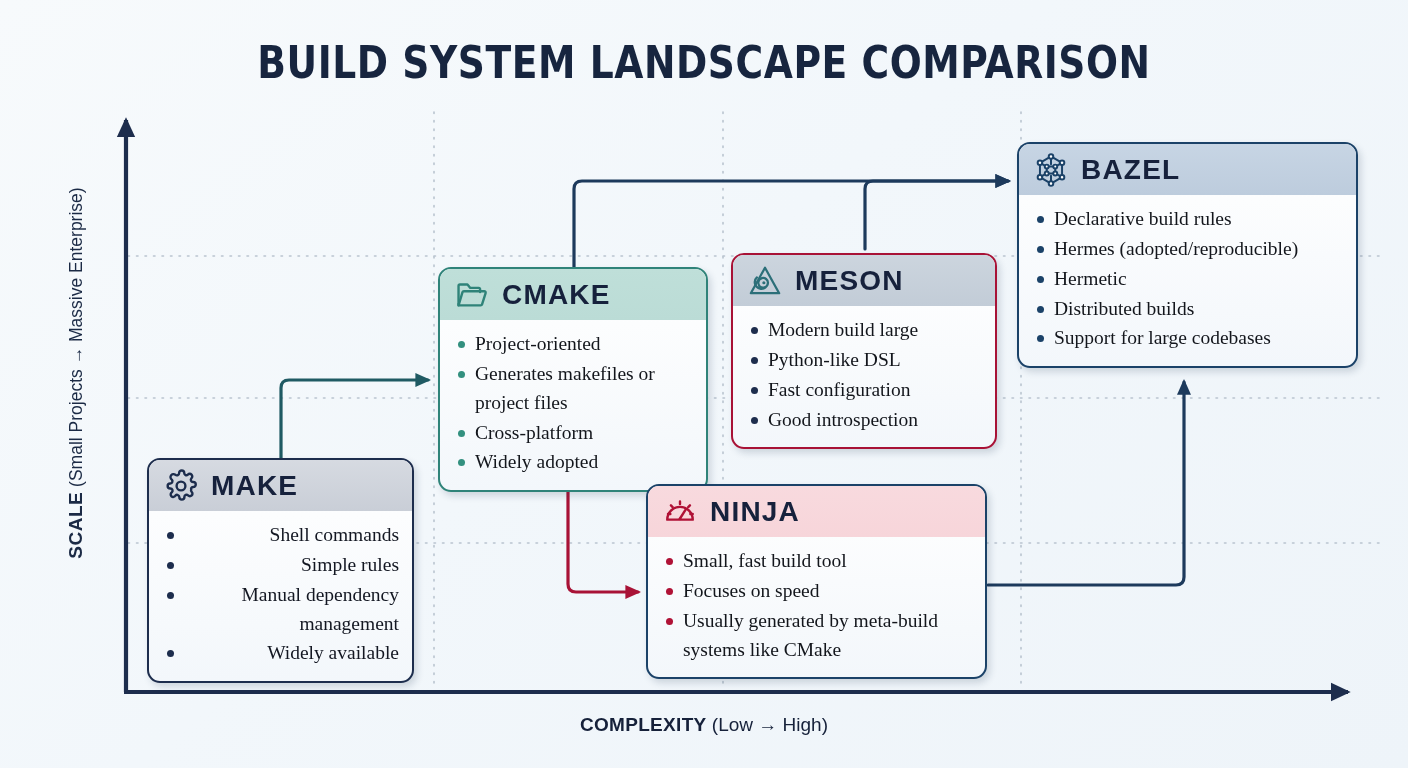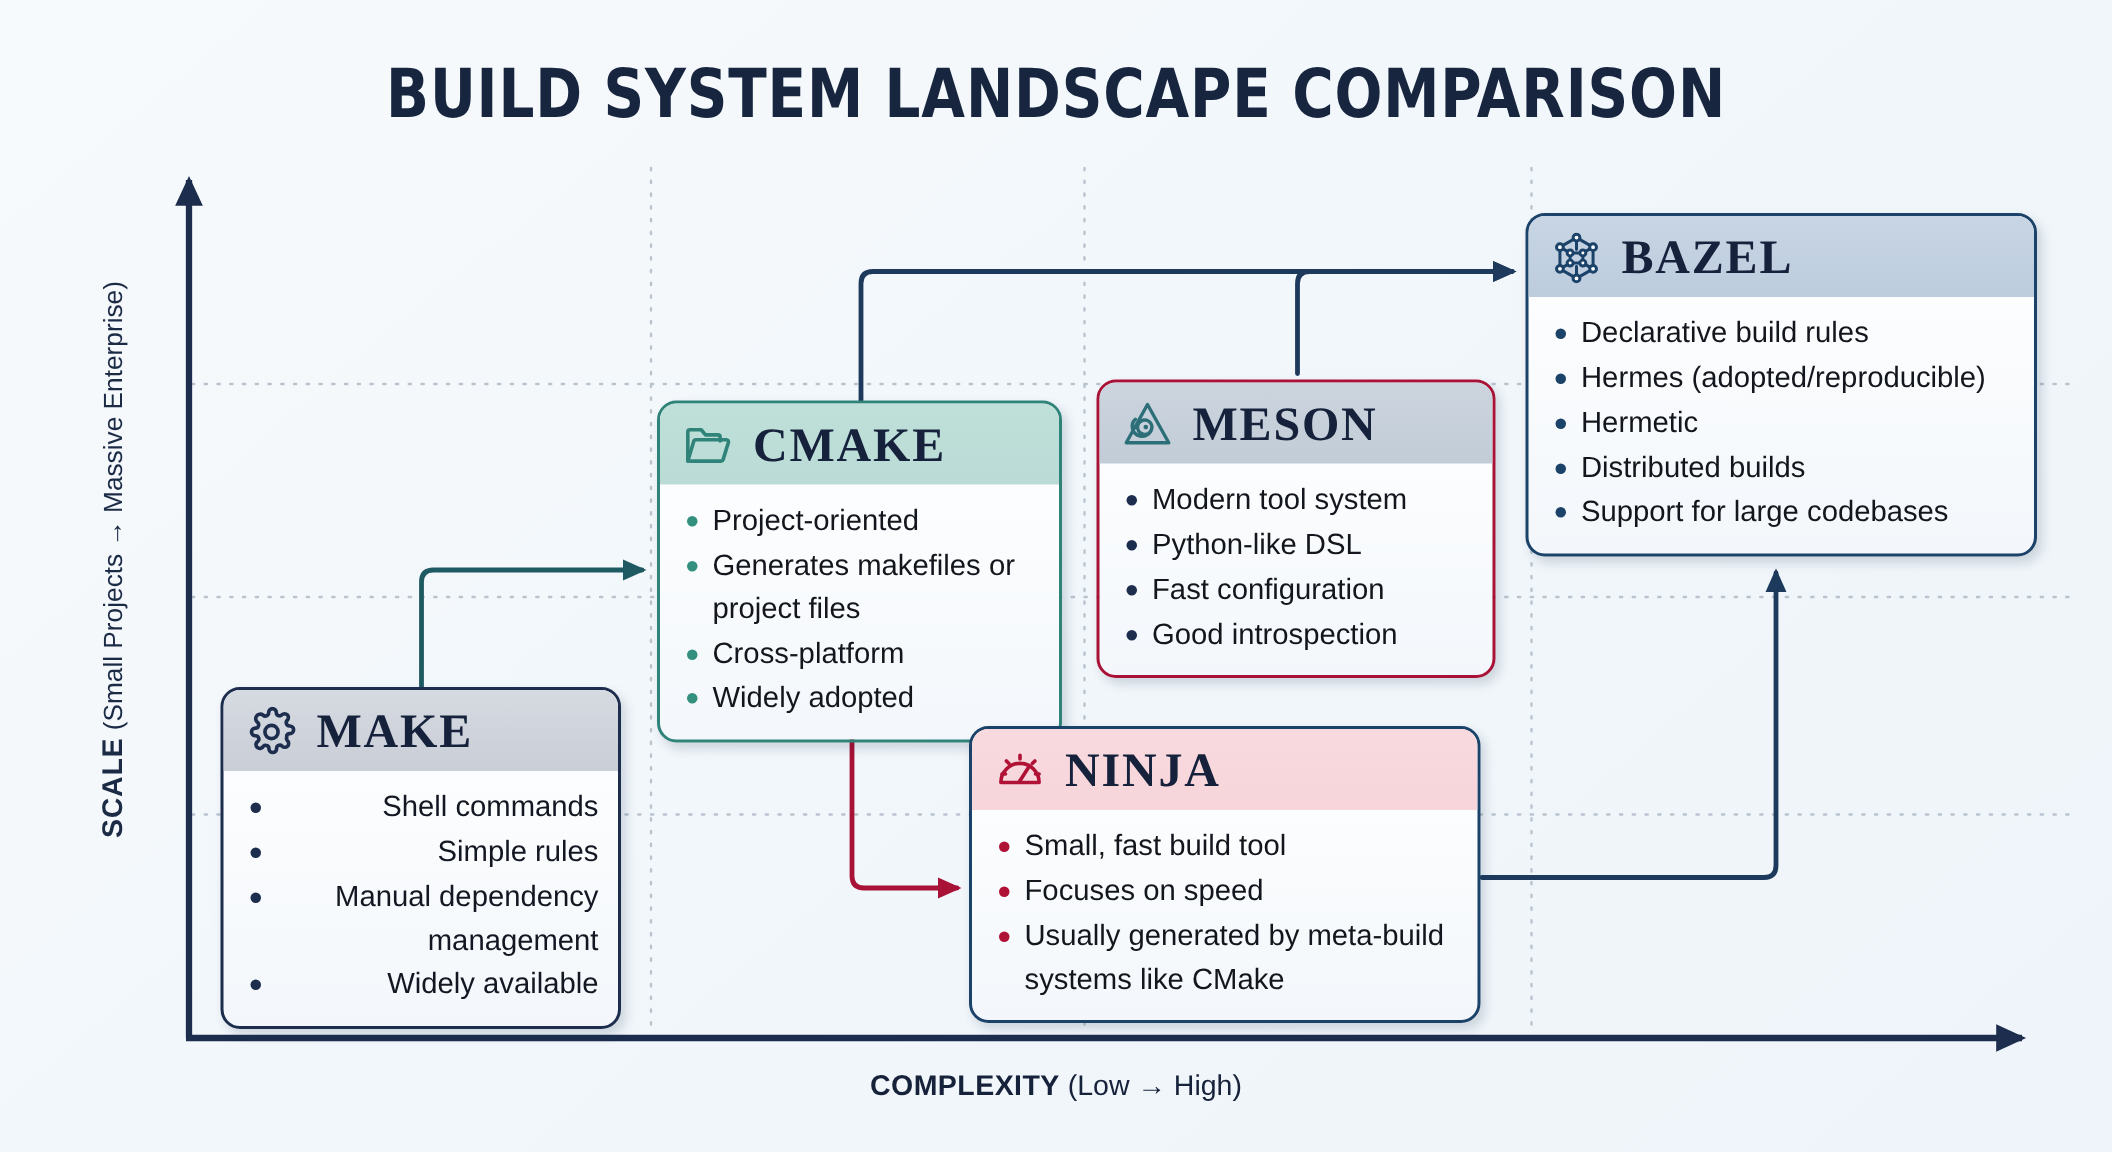--- a/index.html
+++ b/index.html
@@ -55,30 +55,31 @@
     box-shadow:3px 4px 7px rgba(25,45,75,.17);
     box-sizing:border-box;
   }
   .card .hdr{
     display:flex;align-items:center;
     gap:13px;
     padding:9px 14px 8px 15px;
     box-sizing:border-box;
   }
   .card .hdr .ttl{
-    font-size:32px;font-weight:bold;
+    font-size:28px;font-weight:bold;
     letter-spacing:1.2px;
     color:#16213c;
-    font-family:Liberation Serif, serif;
+    font-family:Liberation Sans, sans-serif;
     font-stretch:condensed;
   }
   .card ul{
     list-style:none;margin:0;
     padding:10px 13px 12px 14px;
     box-sizing:border-box;
+    font-family:Liberation Serif, serif;
   }
   .card li{
     position:relative;
     padding-left:21px;
     font-size:19.5px;
     line-height:1.48;
     color:#13161c;
     margin-bottom:1px;
   }
   .card li:before{
@@ -208,21 +209,21 @@
   <div class="card" id="card-meson">
     <div class="hdr">
       <svg class="ico" viewBox="0 0 24 24" fill="none" stroke="#2c6f79" stroke-width="1.6" stroke-linecap="round" stroke-linejoin="round">
         <path d="M12 2.6 22 20.6H2z"></path>
         <path d="M14.1 13.3a3.4 3.4 0 1 1-4.3-3.3 3.4 3.4 0 0 1 4.3 3.3 4.6 4.6 0 0 1-5.6 4.1 4.6 4.6 0 0 1-2.2-7.9"></path>
         <circle cx="11.2" cy="13.2" r="1.1" fill="#2c6f79" stroke="none"></circle>
       </svg>
       <span class="ttl">MESON</span>
     </div>
     <ul>
-      <li>Modern tool system</li>
+      <li>Modern build large</li>
       <li>Python-like DSL</li>
       <li>Fast configuration</li>
       <li>Good introspection</li>
     </ul>
   </div>
 
   <div class="card" id="card-ninja">
     <div class="hdr">
       <svg class="ico" viewBox="0 0 24 24" fill="none" stroke="#b01236" stroke-width="1.7" stroke-linecap="round" stroke-linejoin="round">
         <path d="M3 17.4a9 9 0 1 1 18 0z"></path>

